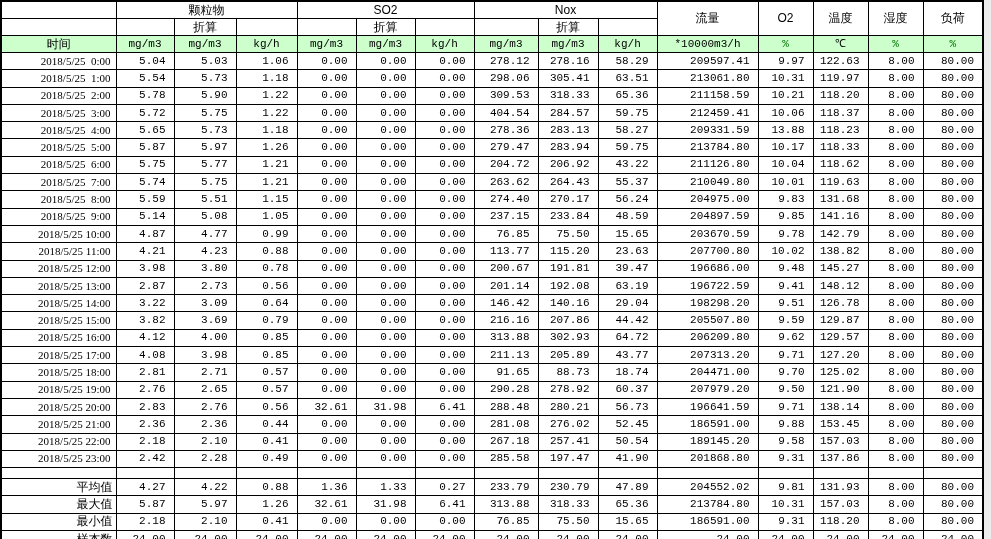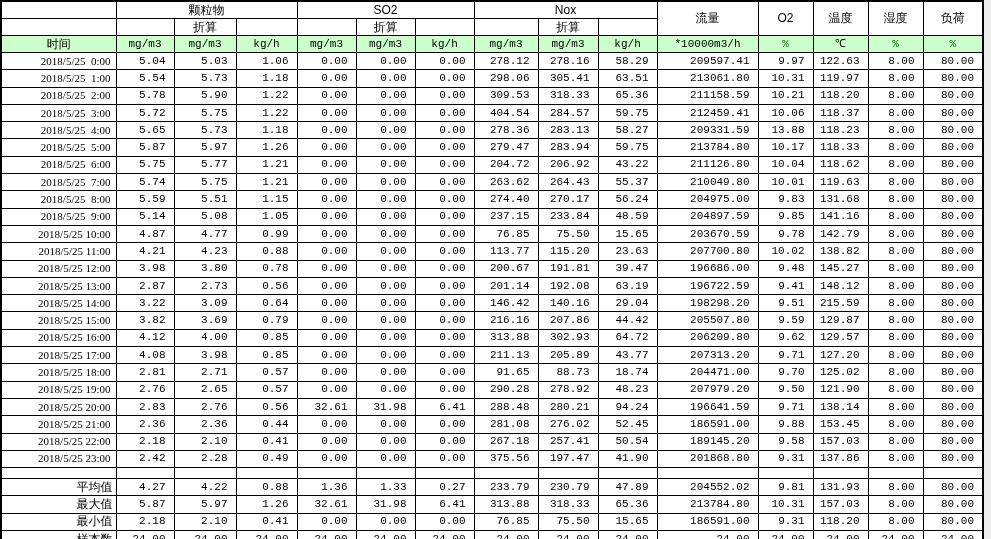--- a/index.html
+++ b/index.html
@@ -343,21 +343,21 @@
         <td>3.09</td>
         <td>0.64</td>
         <td>0.00</td>
         <td>0.00</td>
         <td>0.00</td>
         <td>146.42</td>
         <td>140.16</td>
         <td>29.04</td>
         <td>198298.20</td>
         <td>9.51</td>
-        <td>215.59</td>
+        <td>126.78</td>
         <td>8.00</td>
         <td>80.00</td>
       </tr>
       <tr class="datarow">
         <td class="timecell">2018/5/25 15:00</td>
         <td>3.82</td>
         <td>3.69</td>
         <td>0.79</td>
         <td>0.00</td>
         <td>0.00</td>
@@ -425,38 +425,38 @@
       <tr class="datarow">
         <td class="timecell">2018/5/25 19:00</td>
         <td>2.76</td>
         <td>2.65</td>
         <td>0.57</td>
         <td>0.00</td>
         <td>0.00</td>
         <td>0.00</td>
         <td>290.28</td>
         <td>278.92</td>
-        <td>48.23</td>
+        <td>60.37</td>
         <td>207979.20</td>
         <td>9.50</td>
         <td>121.90</td>
         <td>8.00</td>
         <td>80.00</td>
       </tr>
       <tr class="datarow">
         <td class="timecell">2018/5/25 20:00</td>
         <td>2.83</td>
         <td>2.76</td>
         <td>0.56</td>
         <td>32.61</td>
         <td>31.98</td>
         <td>6.41</td>
         <td>288.48</td>
         <td>280.21</td>
-        <td>94.24</td>
+        <td>56.73</td>
         <td>196641.59</td>
         <td>9.71</td>
         <td>138.14</td>
         <td>8.00</td>
         <td>80.00</td>
       </tr>
       <tr class="datarow">
         <td class="timecell">2018/5/25 21:00</td>
         <td>2.36</td>
         <td>2.36</td>
@@ -491,21 +491,21 @@
         <td>80.00</td>
       </tr>
       <tr class="datarow">
         <td class="timecell">2018/5/25 23:00</td>
         <td>2.42</td>
         <td>2.28</td>
         <td>0.49</td>
         <td>0.00</td>
         <td>0.00</td>
         <td>0.00</td>
-        <td>375.56</td>
+        <td>285.58</td>
         <td>197.47</td>
         <td>41.90</td>
         <td>201868.80</td>
         <td>9.31</td>
         <td>137.86</td>
         <td>8.00</td>
         <td>80.00</td>
       </tr>
     </tbody>
   <tbody id="summary">

